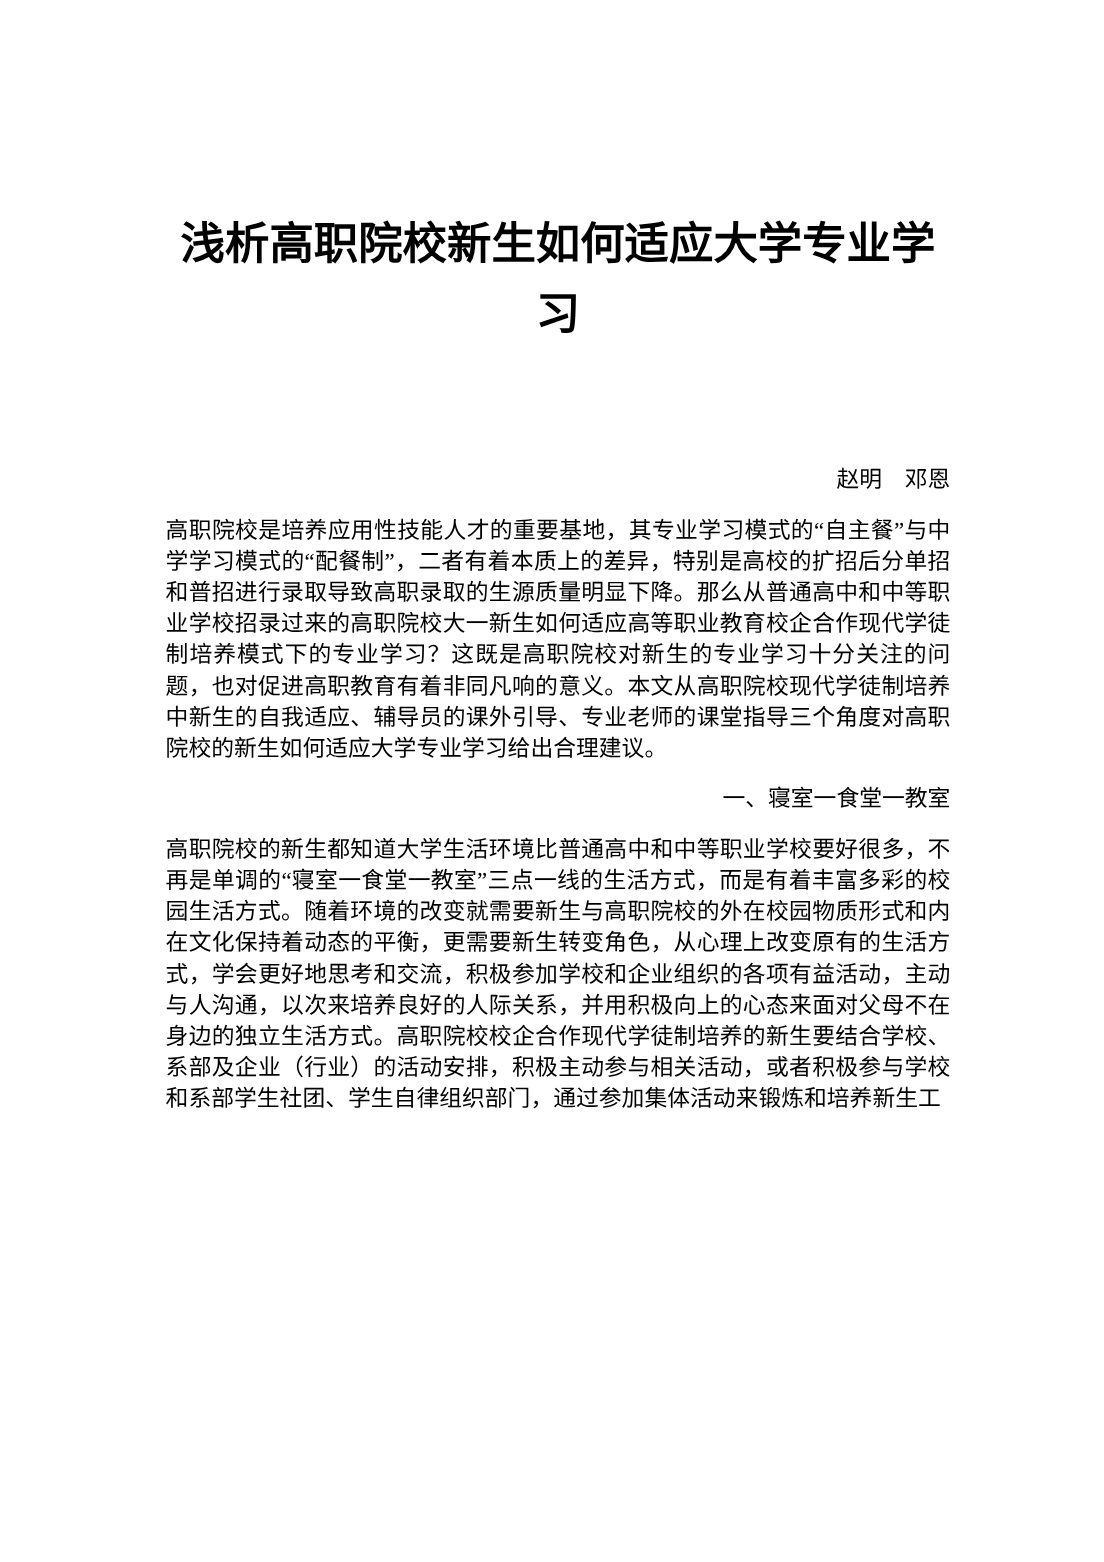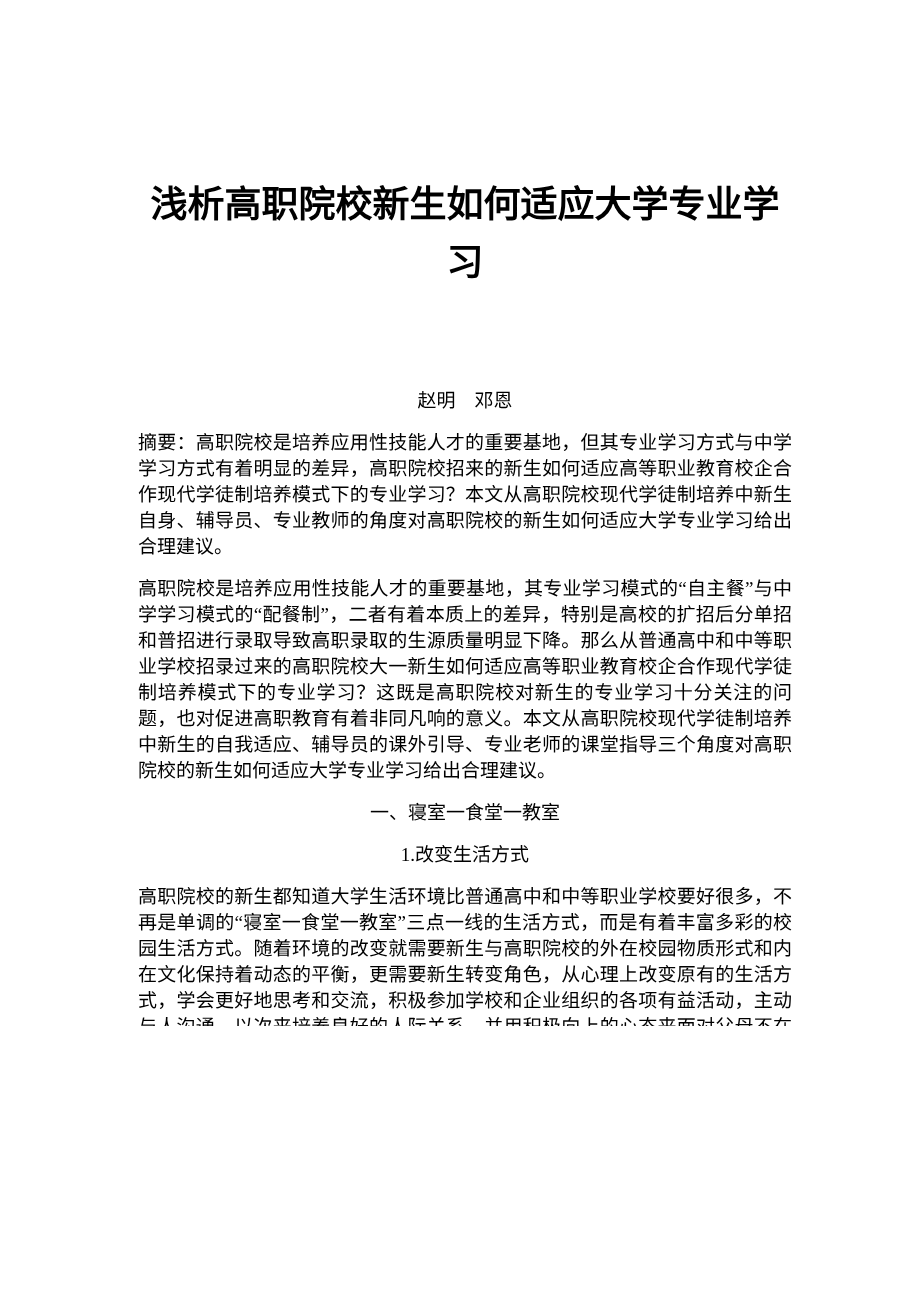--- a/index.html
+++ b/index.html
@@ -28,36 +28,34 @@
     }
     .doc-line {
       margin: 0 0 16px 0;
       font-size: 19px;
       font-weight: normal;
       line-height: 26px;
       text-align: justify;
       color: #000000;
     }
     .doc-line.no-justify {
-      text-align: center;
+      text-align: right;
     }
   </style>
 </head>
 <body>
 
 <div class="page">
 
   <h1 class="doc-title">浅析高职院校新生如何适应大学专业学习</h1>
 
   <p class="doc-line no-justify">赵明　邓恩</p>
 
-  <p class="doc-line">摘要：高职院校是培养应用性技能人才的重要基地，但其专业学习方式与中学学习方式有着明显的差异，高职院校招来的新生如何适应高等职业教育校企合作现代学徒制培养模式下的专业学习？本文从高职院校现代学徒制培养中新生自身、辅导员、专业教师的角度对高职院校的新生如何适应大学专业学习给出合理建议。</p>
 
 
   <p class="doc-line">高职院校是培养应用性技能人才的重要基地，其专业学习模式的“自主餐”与中学学习模式的“配餐制”，二者有着本质上的差异，特别是高校的扩招后分单招和普招进行录取导致高职录取的生源质量明显下降。那么从普通高中和中等职业学校招录过来的高职院校大一新生如何适应高等职业教育校企合作现代学徒制培养模式下的专业学习？这既是高职院校对新生的专业学习十分关注的问题，也对促进高职教育有着非同凡响的意义。本文从高职院校现代学徒制培养中新生的自我适应、辅导员的课外引导、专业老师的课堂指导三个角度对高职院校的新生如何适应大学专业学习给出合理建议。</p>
 
   <h2 class="doc-line no-justify">一、寝室一食堂一教室</h2>
 
-  <h3 class="doc-line no-justify">1.改变生活方式</h3>
 
   <p class="doc-line">高职院校的新生都知道大学生活环境比普通高中和中等职业学校要好很多，不再是单调的“寝室一食堂一教室”三点一线的生活方式，而是有着丰富多彩的校园生活方式。随着环境的改变就需要新生与高职院校的外在校园物质形式和内在文化保持着动态的平衡，更需要新生转变角色，从心理上改变原有的生活方式，学会更好地思考和交流，积极参加学校和企业组织的各项有益活动，主动与人沟通，以次来培养良好的人际关系，并用积极向上的心态来面对父母不在身边的独立生活方式。高职院校校企合作现代学徒制培养的新生要结合学校、系部及企业（行业）的活动安排，积极主动参与相关活动，或者积极参与学校和系部学生社团、学生自律组织部门，通过参加集体活动来锻炼和培养新生工</p>
 
 </div>
 
 </body></html>

